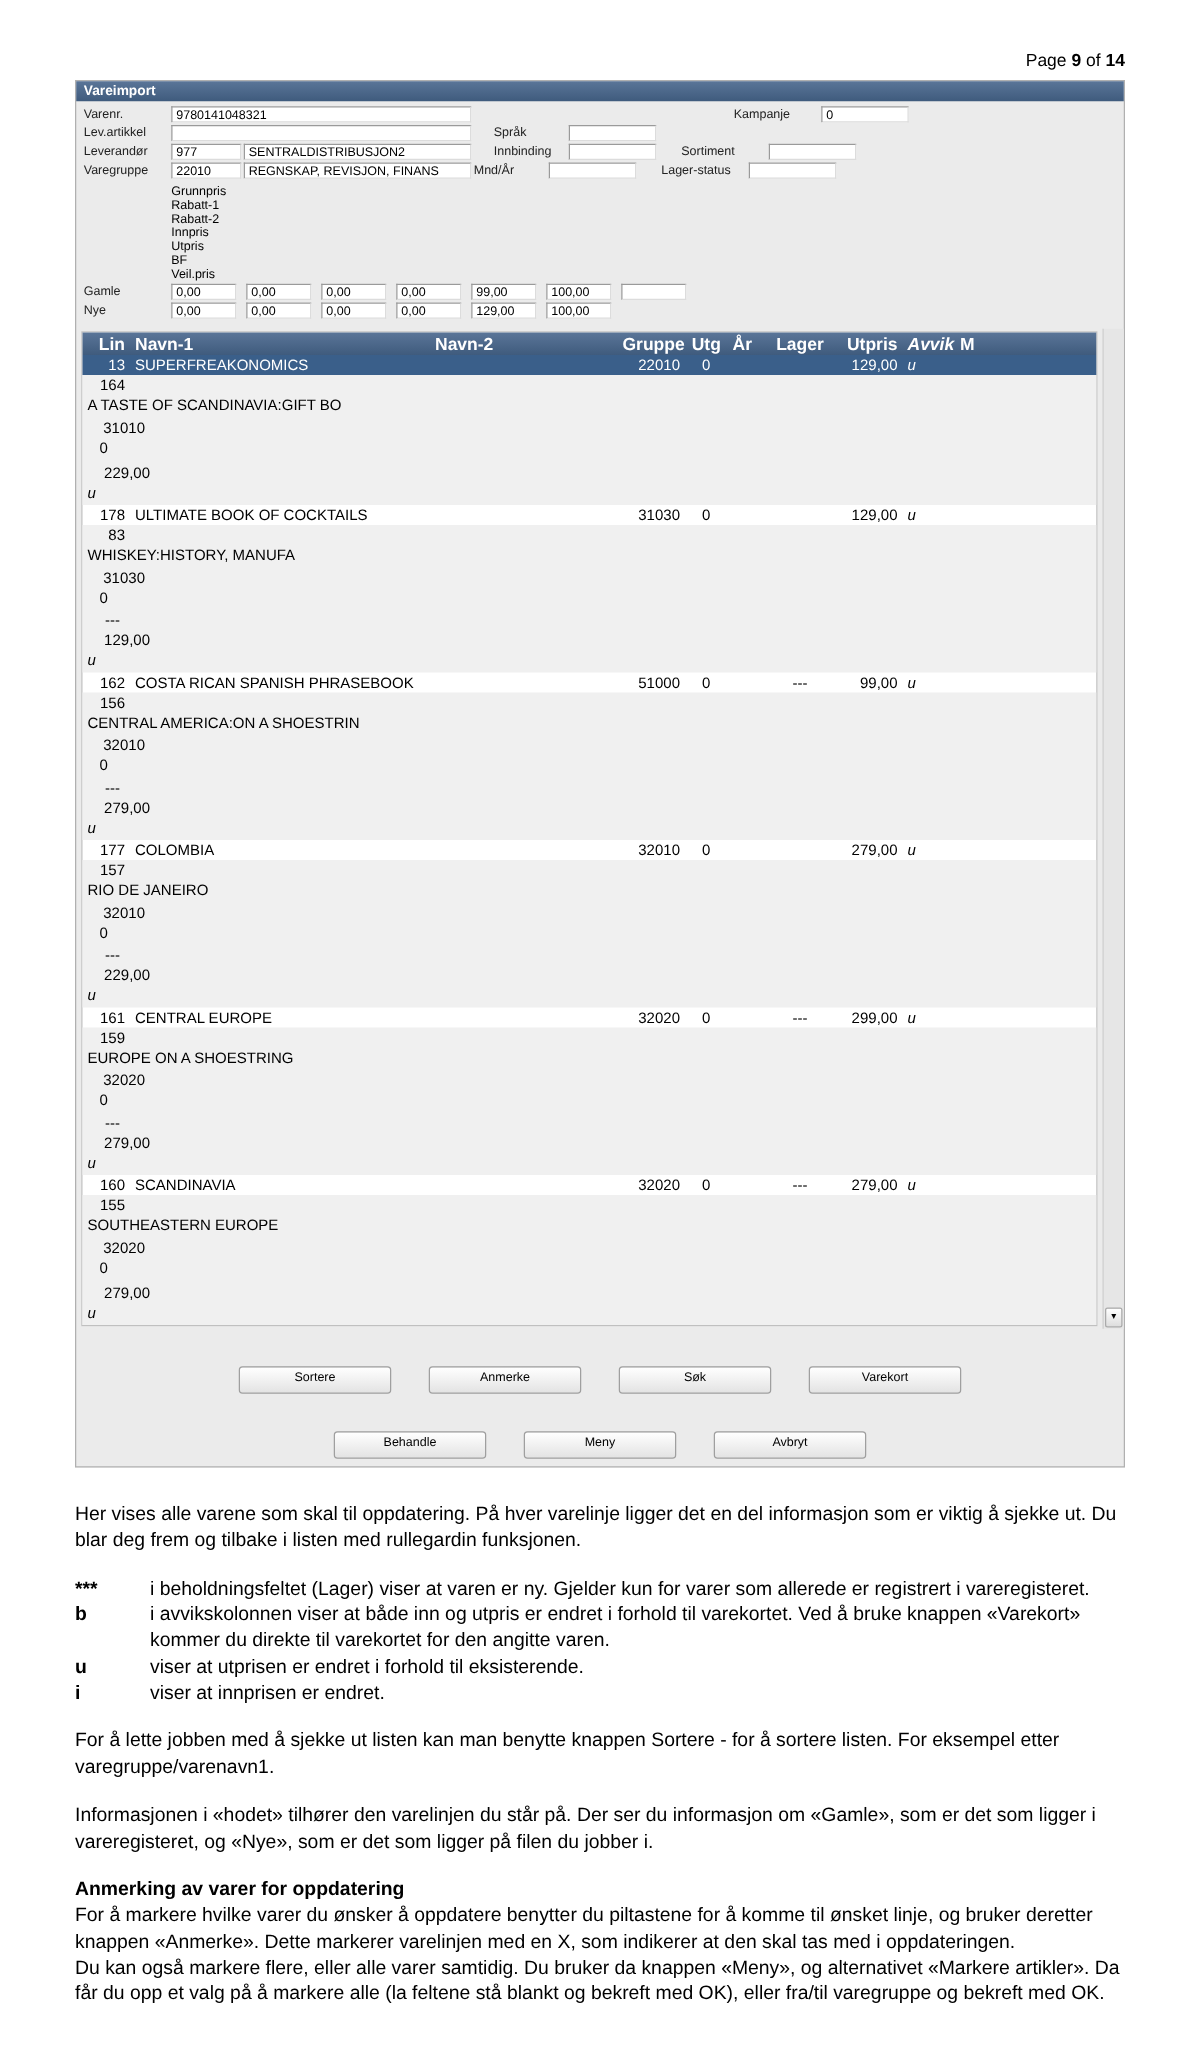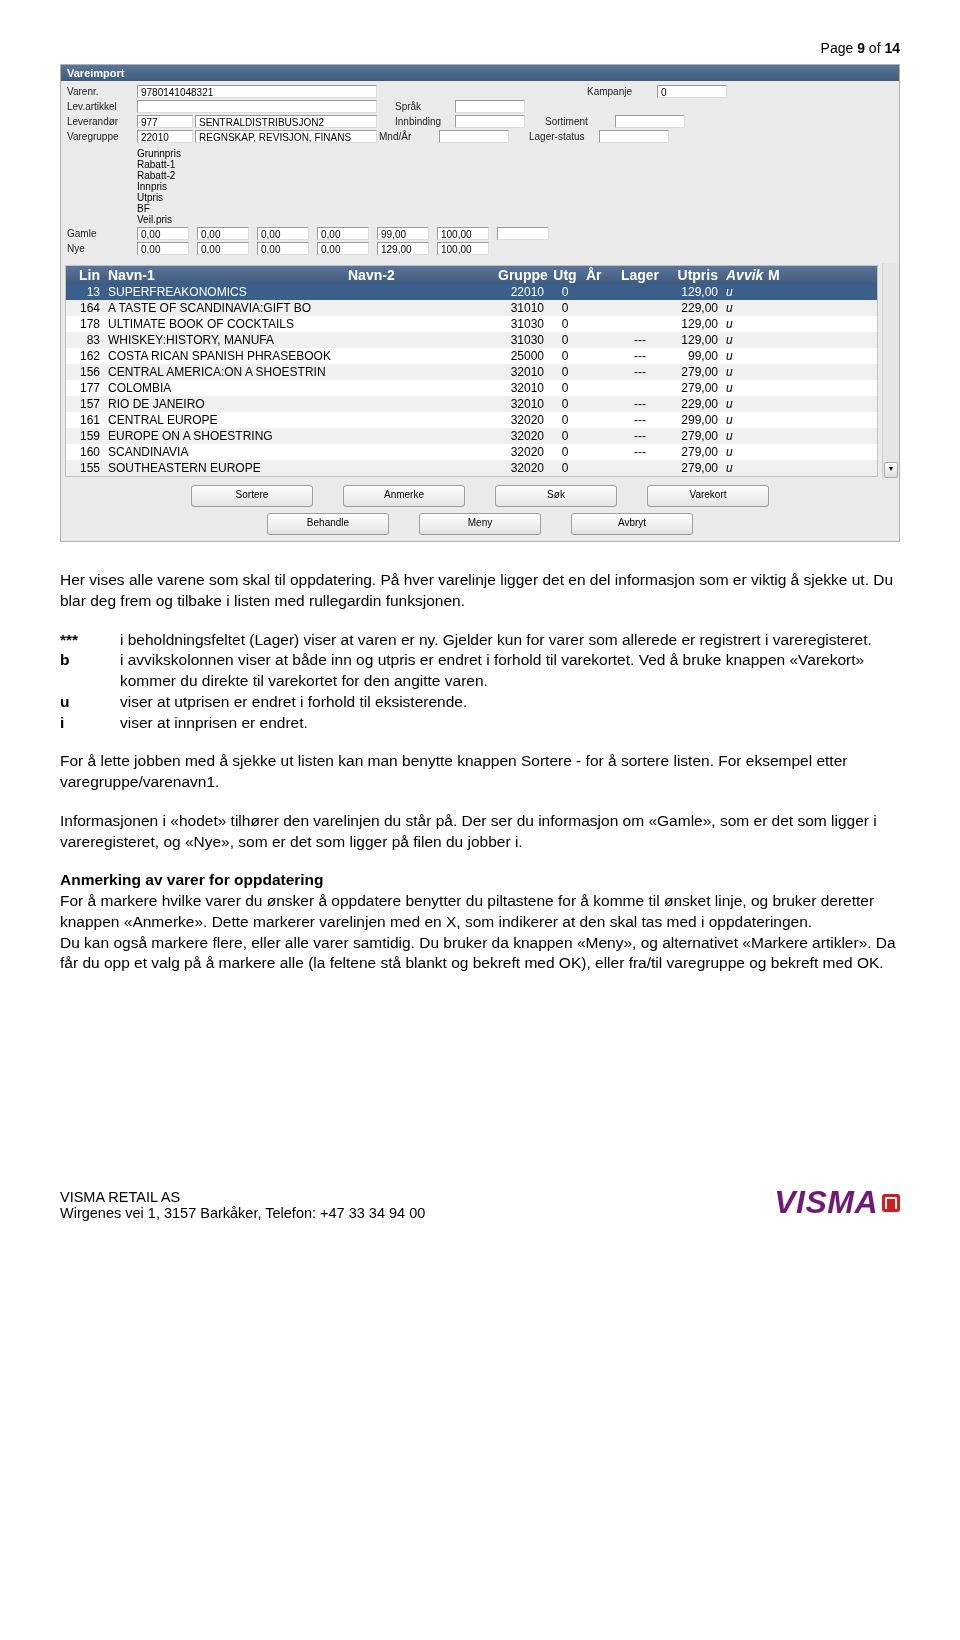--- a/index.html
+++ b/index.html
@@ -60,21 +60,21 @@
     font-size: 14px;
     font-weight: bold;
   }
   .ghdr > div, .grow > div {
     padding: 1px 4px;
     box-sizing: border-box;
     white-space: nowrap;
     overflow: hidden;
   }
   .grow { display:flex; font-size:12px; }
-  .grow.alt { background:#f0f0f0; }
+  .grow.alt { background:#f0f0f0;flex-direction:column; }
   .grow.sel { background:#3a5f8a; color:#fff; }
   .col-lin{width:38px;text-align:right;}
   .col-n1{width:240px;}
   .col-n2{width:150px;}
   .col-gr{width:54px;text-align:right;}
   .col-utg{width:34px;text-align:center;}
   .col-ar{width:34px;}
   .col-lg{width:48px;text-align:center;}
   .col-up{width:58px;text-align:right;}
   .col-av{width:42px;font-style:italic;}
@@ -85,20 +85,21 @@
 
   .btn-row { display:flex; justify-content:center; gap:30px; padding:6px 0; }
   .btn {
     width:120px; height:20px;
     background: linear-gradient(#fff,#e3e3e3);
     border:1px solid #9f9f9f;
     border-radius:3px;
     font-size:10px;
     text-align:center;
     line-height:18px;
+    margin-top:24px;
   }
 
   .body-text { font-size: 15.5px; line-height: 1.34; }
   .body-text p { margin: 0 0 18px 0; }
   .def-row { display: flex; margin-bottom: 0px; }
   .def-key { width: 60px; font-weight: bold; flex: none; }
   .def-val { flex: 1; }
   .def-block { margin-bottom: 18px; }
   .section-head { font-weight: bold; }
 
@@ -256,21 +257,21 @@
               <div class="col-ar"></div>
               <div class="col-lg">---</div>
               <div class="col-up">129,00</div>
               <div class="col-av">u</div>
               <div class="col-m"></div>
             </div>
             <div class="grow">
               <div class="col-lin">162</div>
               <div class="col-n1">COSTA RICAN SPANISH PHRASEBOOK</div>
               <div class="col-n2"></div>
-              <div class="col-gr">25000</div>
+              <div class="col-gr">51000</div>
               <div class="col-utg">0</div>
               <div class="col-ar"></div>
               <div class="col-lg">---</div>
               <div class="col-up">99,00</div>
               <div class="col-av">u</div>
               <div class="col-m"></div>
             </div>
             <div class="grow alt">
               <div class="col-lin">156</div>
               <div class="col-n1">CENTRAL AMERICA:ON A SHOESTRIN</div>

